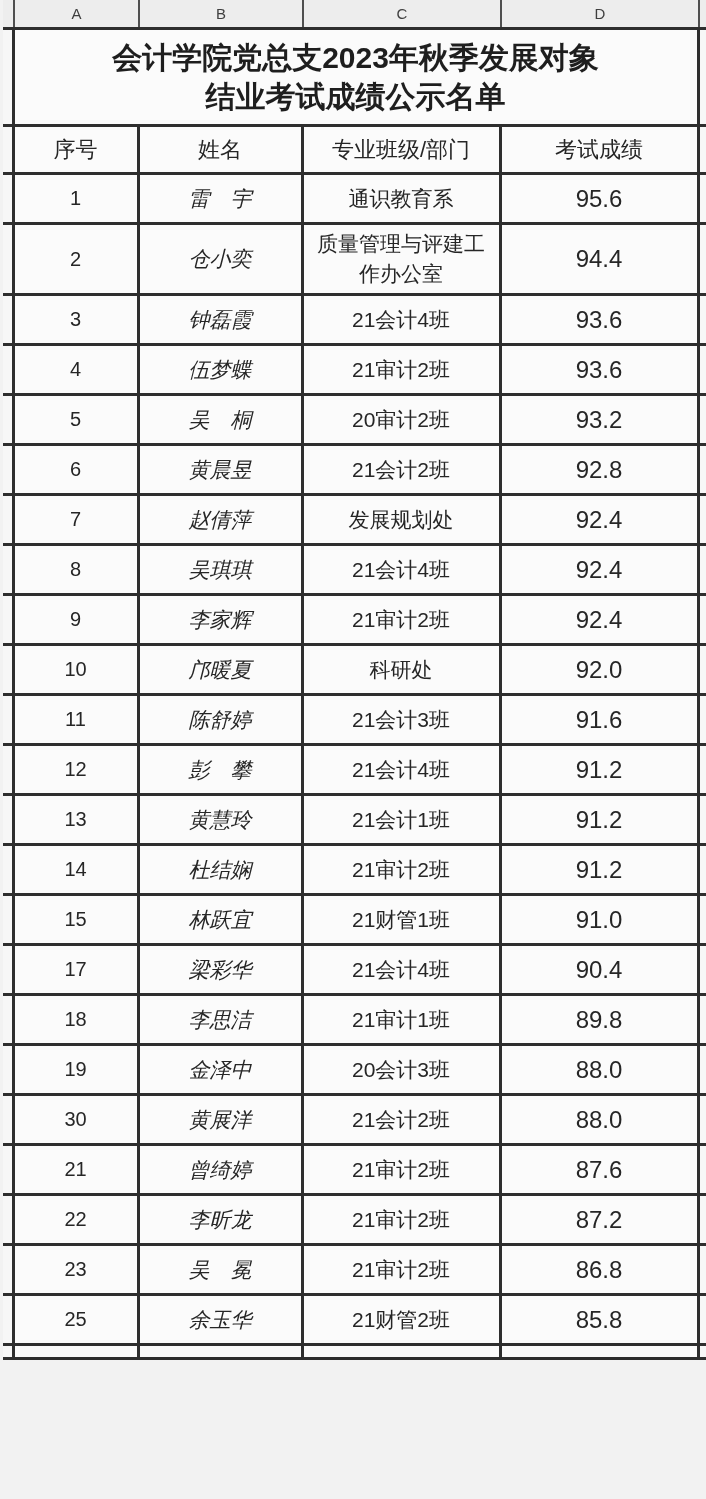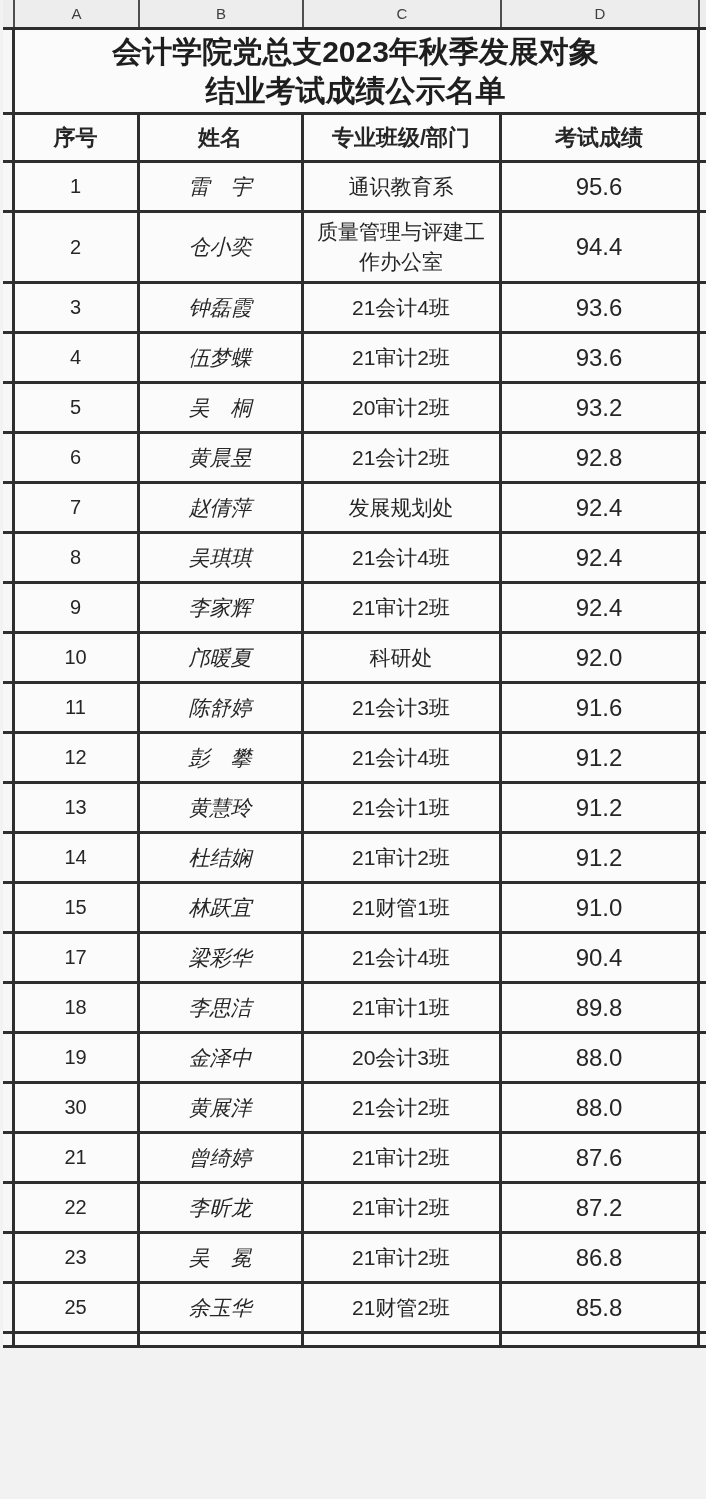--- a/index.html
+++ b/index.html
@@ -51,27 +51,27 @@
   }
   td.sliver   { border-left: none; background: #f7f7f7; padding: 0; }
   td.sliver-r { border-right: none; background: #f7f7f7; padding: 0; }
 
   .title-cell {
     height: 83px;
     font-size: 30px;
     font-weight: bold;
     line-height: 39px;
     color: #1e1e1e;
-    padding: 2px;
+    padding: 8px;
     text-align: center;
   }
   .header-row td {
     height: 48px;
     font-size: 22px;
-    font-weight: 700;
+    font-weight: 400;
     margin-left: 43px;
   }
   .data-row td { height: 50px; }
   .cell-no    { font-size: 20px; }
   .cell-name  { font-size: 21px; font-style: italic; }
   .cell-dept  { font-size: 21px; line-height: 30px; }
   .cell-score { font-size: 24px; }
   .partial-row td { height: 14px; }
 </style>
 </head>

